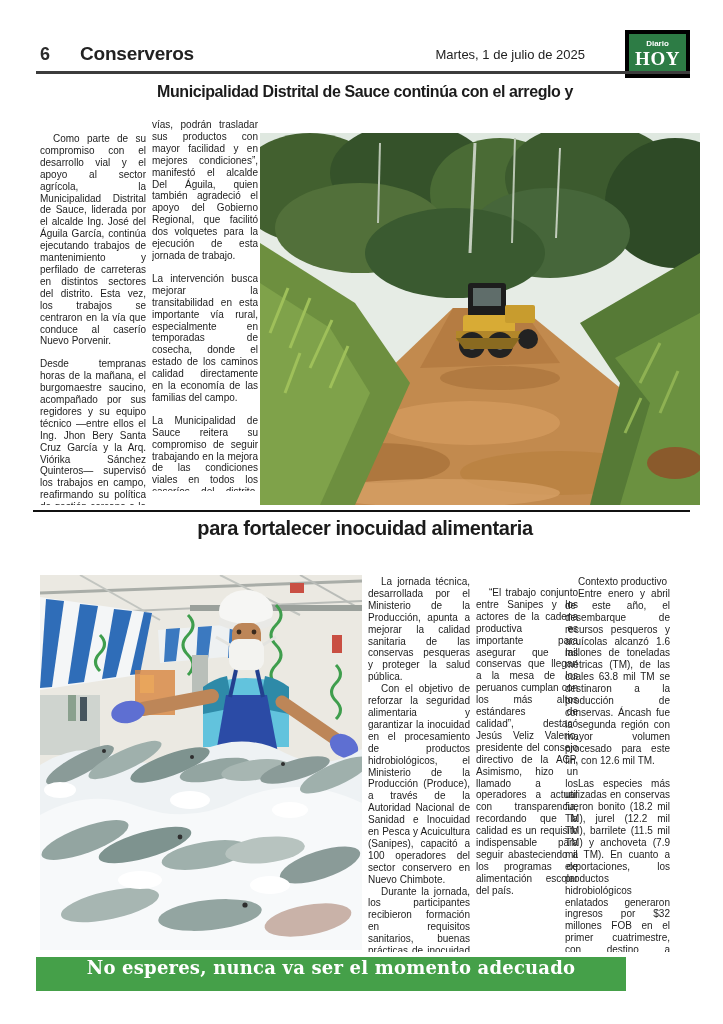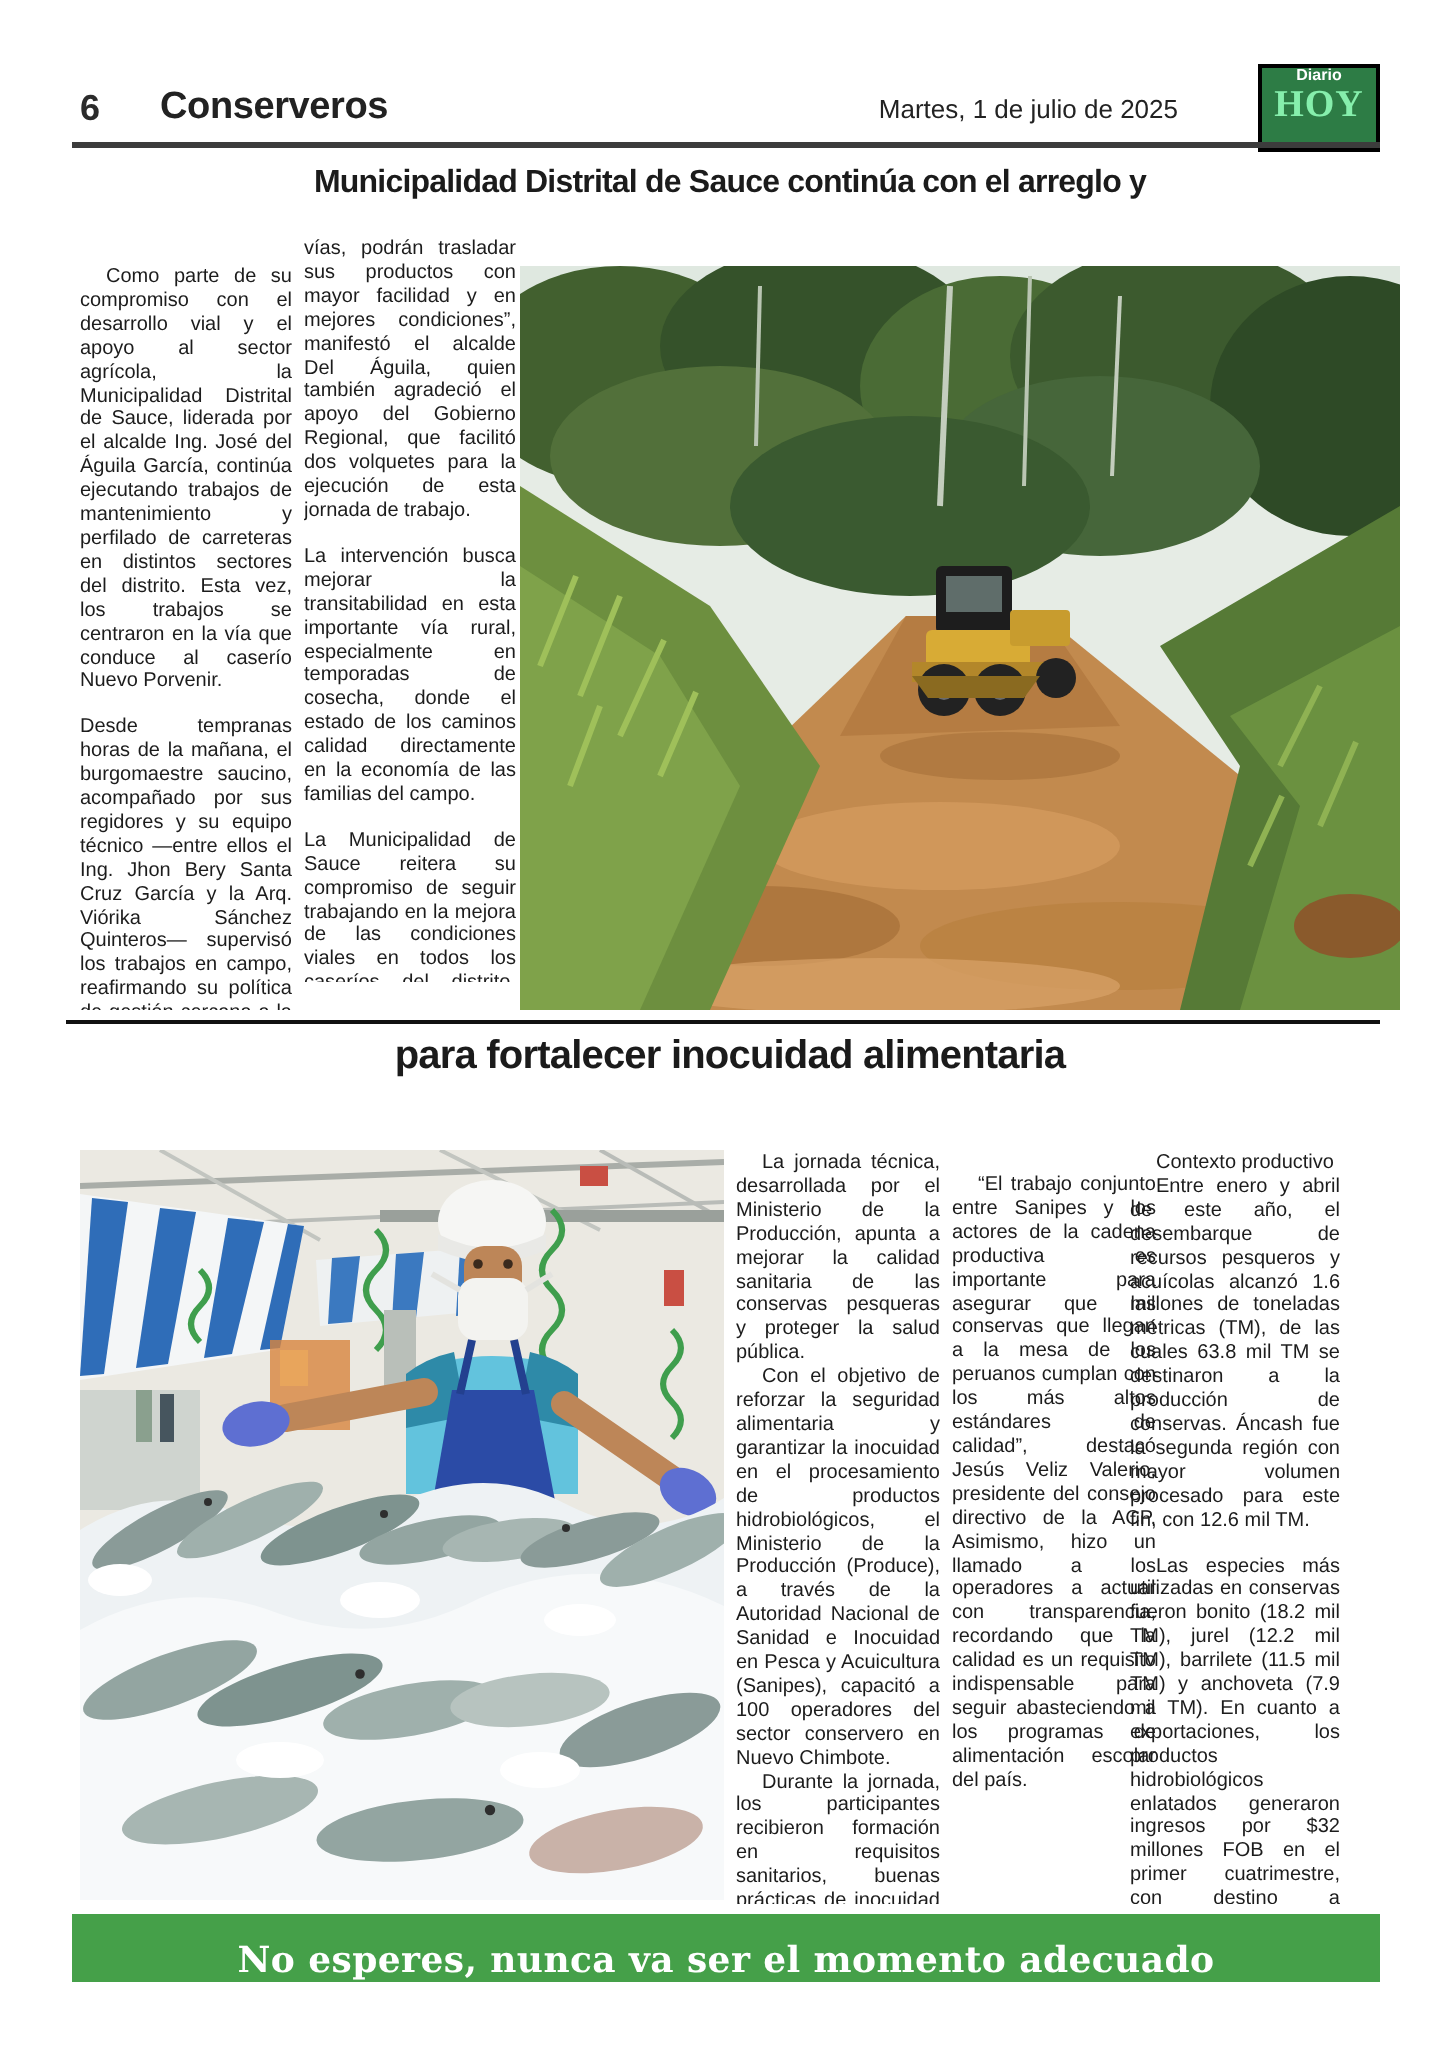--- a/index.html
+++ b/index.html
@@ -6,24 +6,24 @@
   .page{
     position:relative;width:723px;height:1024px;background:#ffffff;
     font-family:"Liberation Sans",sans-serif;color:#1c1c1c;overflow:hidden;
   }
   
   .header{position:absolute;top:38px;left:40px;width:650px;height:32px;display:flex;align-items:center;}
   .page-number{font-size:18px;font-weight:700;color:#2b2b2b;}
   .section-title{font-size:19px;font-weight:700;color:#222;margin-left:30px;letter-spacing:-0.2px;}
   .spacer{flex:1;}
   .issue-date{font-size:13px;color:#222;margin-right:40px;}
-  .logo{width:57px;height:40px;background:#2d7c45;border:2px solid #000000;
-        display:flex;flex-direction:column;align-items:center;line-height:1;}
+  .logo{width:57px;height:40px;background:#2d7c45;border:4px solid #000000;
+        display:flex;flex-direction:column;align-items:center;justify-content:center;line-height:1;}
   .logo .logo-top{color:#fff;font-size:8px;font-weight:700;margin-bottom:1px;}
-  .logo .logo-main{color:#86efac;font-size:19px;font-weight:700;letter-spacing:0.5px;font-family:"Liberation Serif",serif;}
+  .logo .logo-main{color:#ffffff;font-size:19px;font-weight:700;letter-spacing:0.5px;font-family:"Liberation Serif",serif;}
   .header-rule{position:absolute;top:71px;left:36px;width:654px;height:3px;background:#3c3c3c;}
   
   .headline1{position:absolute;top:80px;left:40px;width:650px;text-align:center;
              font-size:16px;line-height:23px;font-weight:700;color:#1b1b1b;letter-spacing:-0.4px;}
   .headline2{position:absolute;top:517px;left:40px;width:650px;text-align:center;
              font-size:20px;line-height:23px;font-weight:700;color:#1b1b1b;letter-spacing:-0.4px;}
   
   .col{position:absolute;overflow:hidden;}
   .col p{margin:0;text-align:justify;font-size:10px;line-height:11.9px;color:#1c1c1c;}
   .indent{text-indent:13px;}
@@ -34,22 +34,22 @@
   
   .a2c1{top:576px;left:368px;width:102px;height:376px;}
   .a2c2{top:576px;left:476px;width:102px;height:376px;}
   .a2c3{top:576px;left:565px;width:105px;height:376px;}
   
   .photo1{position:absolute;top:133px;left:260px;width:440px;height:372px;}
   .photo2{position:absolute;top:575px;left:40px;width:322px;height:375px;}
   .photo1 svg,.photo2 svg{display:block;width:100%;height:100%;}
   
   .divider2{position:absolute;top:510px;left:33px;width:657px;height:2px;background:#111;}
-  .footer-banner{position:absolute;top:957px;left:36px;width:654px;height:34px;background:#45a049;
-                 display:flex;align-items:flex-end;justify-content:center;}
+  .footer-banner{position:absolute;top:957px;left:36px;width:590px;height:34px;background:#45a049;
+                 display:flex;align-items:flex-start;justify-content:center;}
   .footer-banner span{color:#fff;font-family:"DejaVu Serif",serif;font-weight:700;font-size:18px;letter-spacing:0.2px;}
 </style>
 </head>
 <body>
 
 <div class="page">
 
   <div class="header">
     <span class="page-number">6</span>
     <span class="section-title">Conserveros</span>

